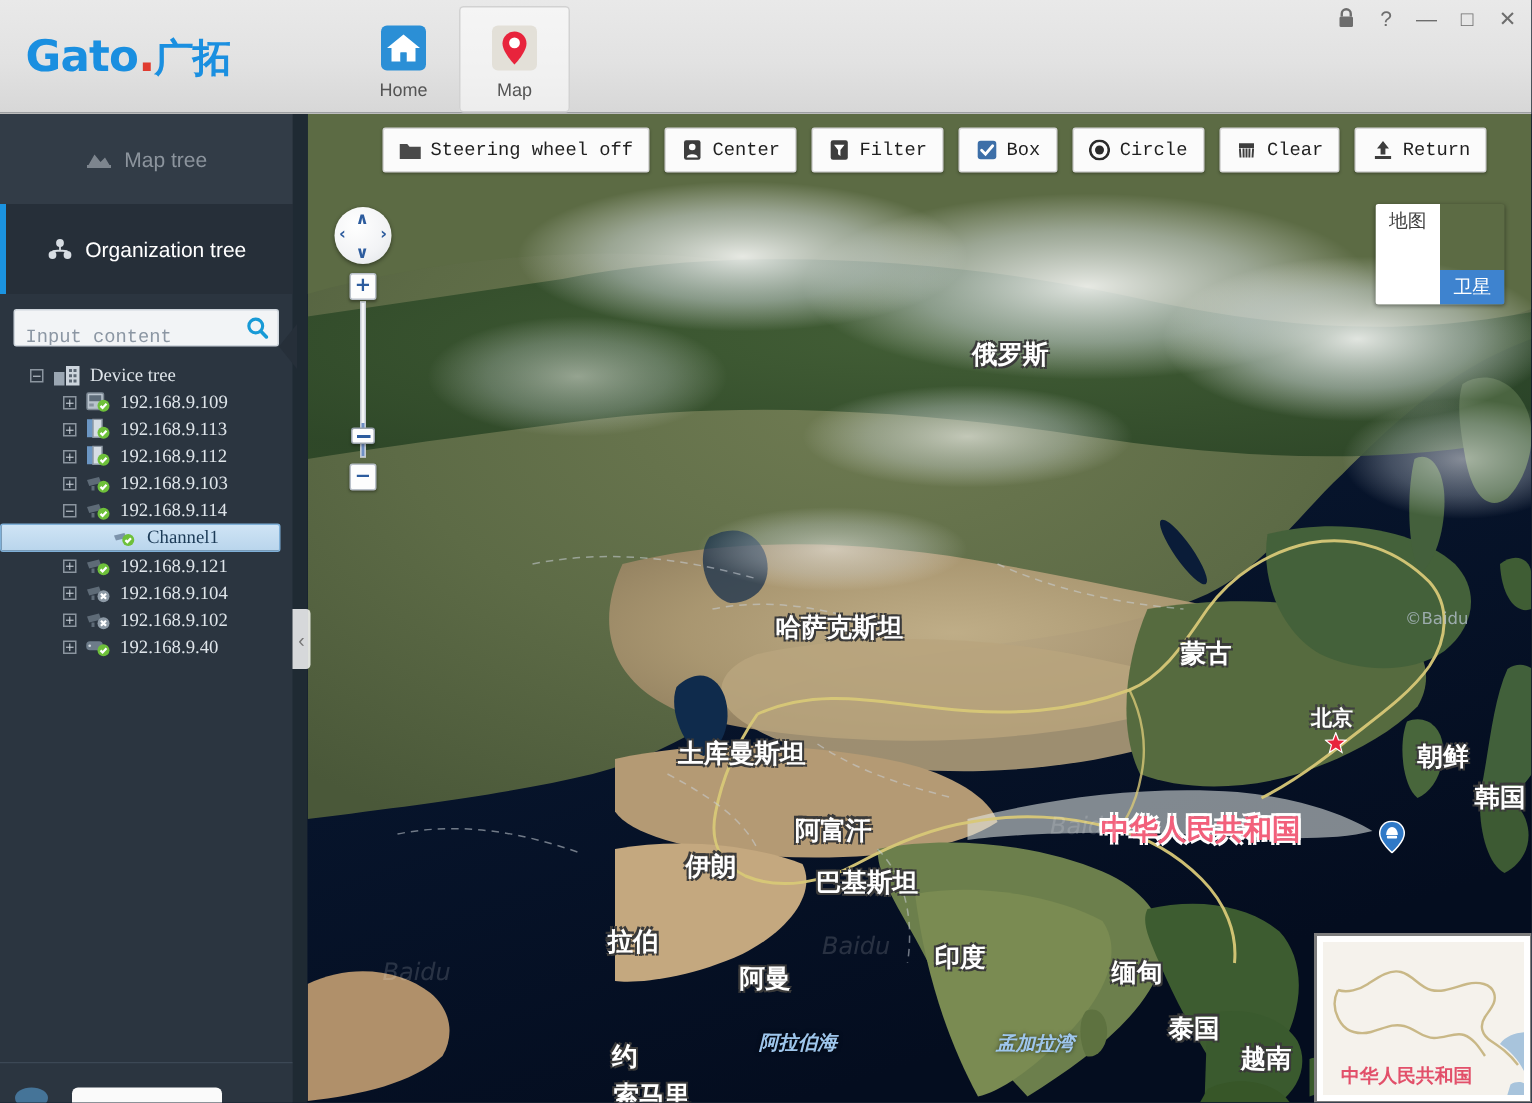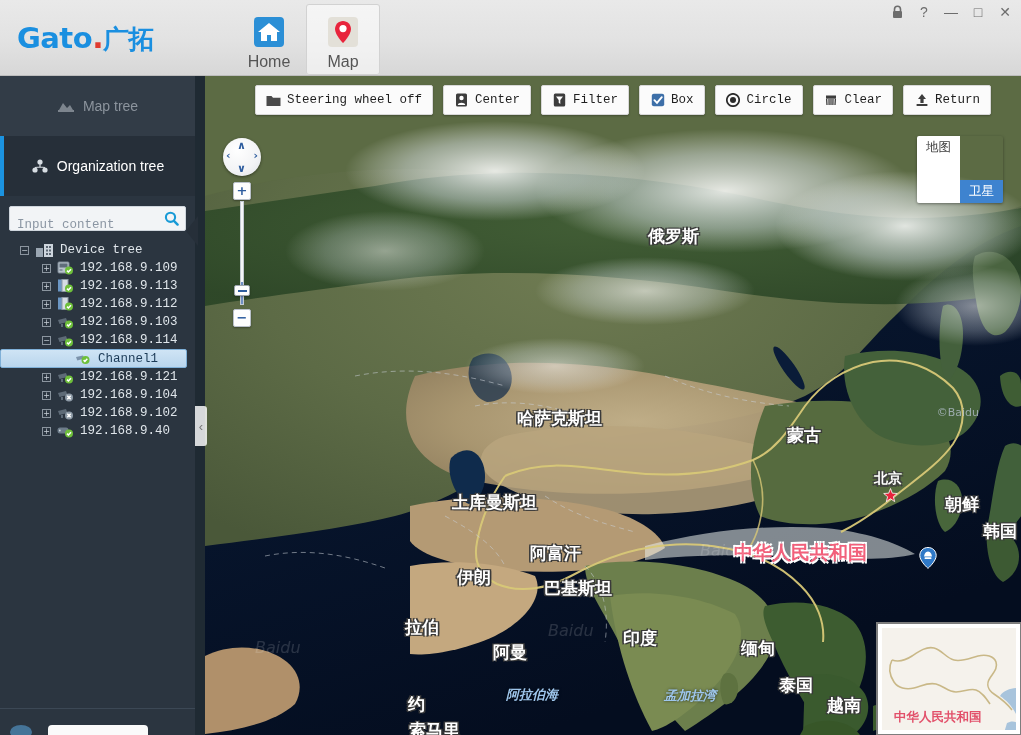--- a/index.html
+++ b/index.html
@@ -27,21 +27,21 @@
   .brand .dot { color: #e03b2f; font-size: 30px; }
 
   .navtabs { position: absolute; left: 232px; top: 4px; display: flex; }
   .navtab {
     width: 74px; height: 71px; display: flex; flex-direction: column;
     align-items: center; justify-content: flex-start; padding-top: 9px;
     cursor: pointer; border-radius: 3px;
   }
   .navtab.active { background: rgba(255,255,255,.55); box-shadow: 0 0 0 1px #d2d2d2 inset; }
   .navtab .glyph { width: 38px; height: 38px; display:flex; align-items:center; justify-content:center; }
-  .navtab .lbl { font-size: 16px; color: #555; margin-top: 2px; font-family: "Liberation Sans", sans-serif; }
+  .navtab .lbl { font-size: 12px; color: #555; margin-top: 2px; font-family: "Liberation Sans", sans-serif; }
 
   .winbtns { position: absolute; right: 8px; top: 4px; display: flex; gap: 11px; align-items: center; }
   .winbtn { width: 16px; height: 16px; display:flex; align-items:center; justify-content:center;
             color: #6d6d6d; font-size: 14px; cursor: pointer; }
 
   
   .sidebar {
     position: absolute; left: 0; top: 76px; width: 195px; height: 659px;
     background: #2b3540;
   }
@@ -89,21 +89,21 @@
   .trow { display:flex; align-items:center; height: 18px; padding-left: 20px; white-space: nowrap; }
   .trow.lvl1 { padding-left: 42px; }
   .trow.lvl2 { padding-left: 74px; }
   .tog {
     width: 9px; height: 9px; border: 1px solid #8b959f; color:#c8d0d8;
     font-size: 8px; line-height: 7px; text-align: center; margin-right: 6px;
     background: transparent; cursor: pointer; flex: 0 0 auto;
     font-family: "DejaVu Sans", sans-serif;
   }
   .tico { width: 18px; height: 14px; margin-right: 5px; position: relative; flex:0 0 auto; }
-  .tlabel { color: #dfe5ea; font-family: Liberation Mono, monospace; }
+  .tlabel { color: #dfe5ea; font-family: Liberation Serif, serif; }
   .trow.selected { background: linear-gradient(180deg,#cfe4f5,#b9d5ec); border:1px solid #7fb0d8;
                    border-radius:2px; margin-right: 8px; height:19px; }
   .trow.selected .tlabel { color: #1c3b57; }
   .root-ico { width: 20px; height: 15px; margin-right: 5px; flex:0 0 auto; }
 
   .sidebar-bottomline { position:absolute; left:0; bottom: 26px; width: 195px; height:1px; background:#3c4855; }
   .side-footer { position:absolute; left:0; bottom:0; width:195px; height:26px; background:#2b3540; }
   .footer-blob { position:absolute; left:10px; bottom:-4px; width:22px; height:14px;
                  border-radius:50%; background:#4a7fa8; opacity:.85; }
   .footer-pill { position:absolute; left:48px; bottom:-6px; width:100px; height:16px;

